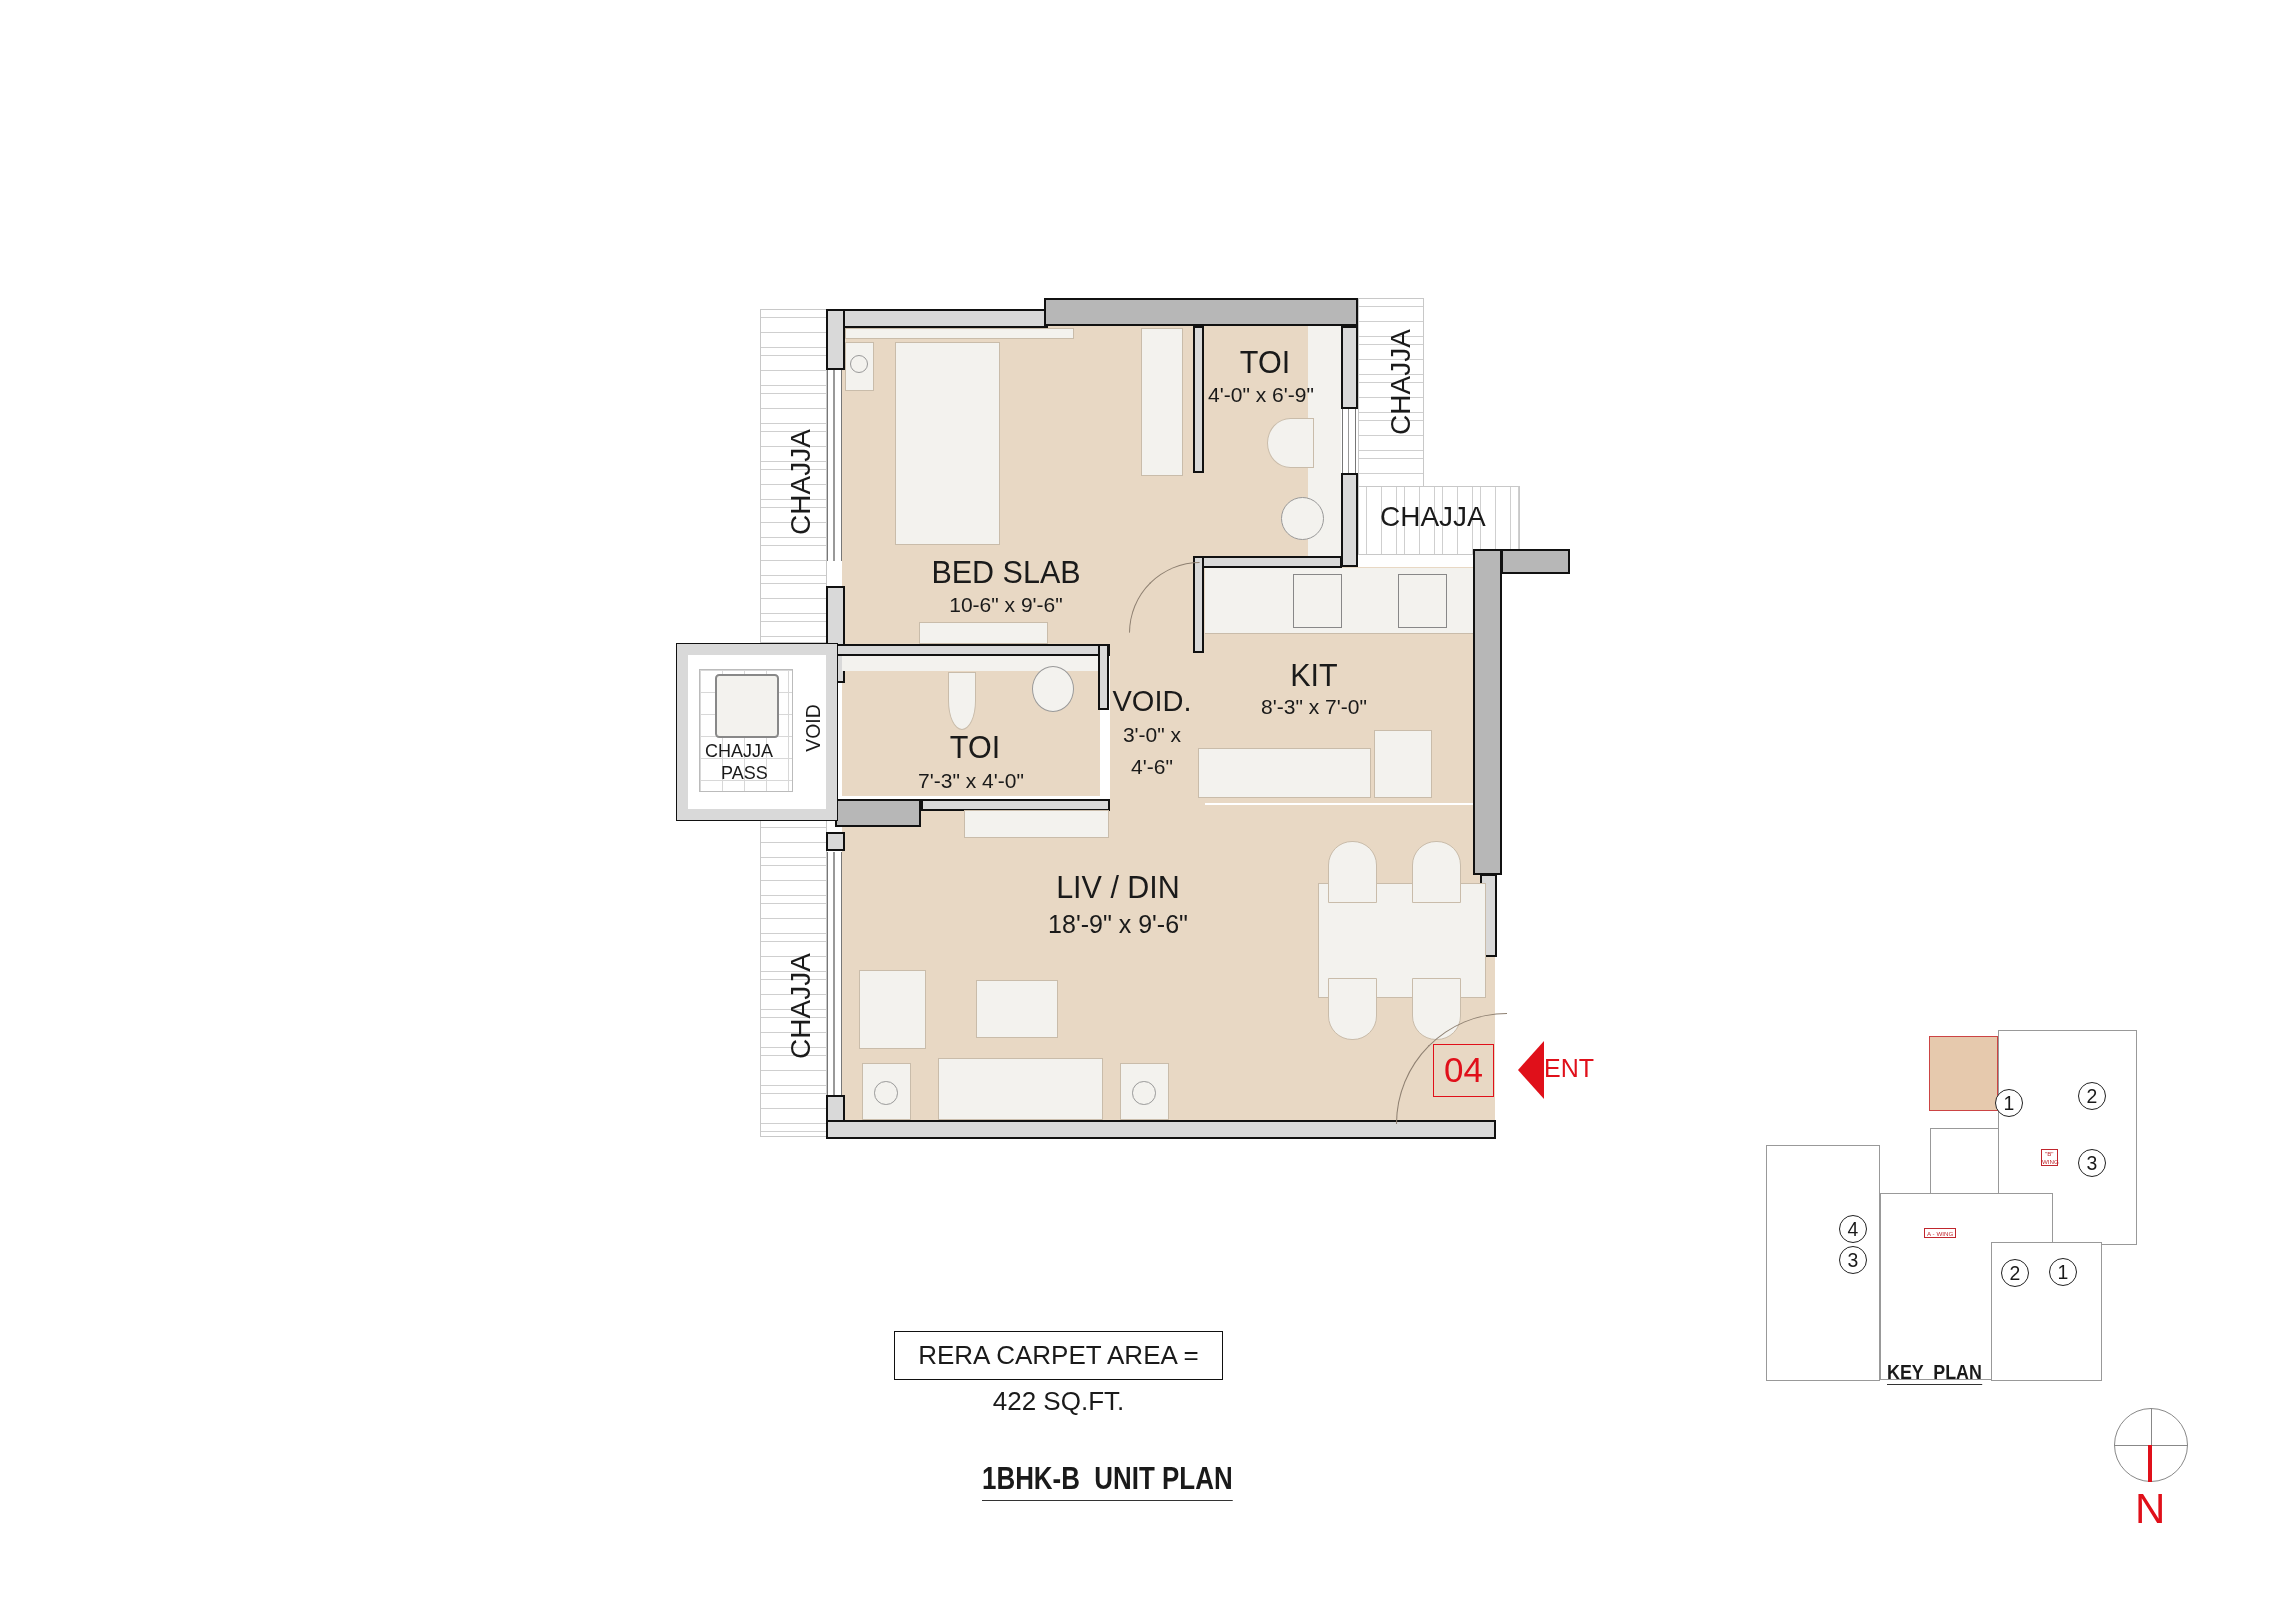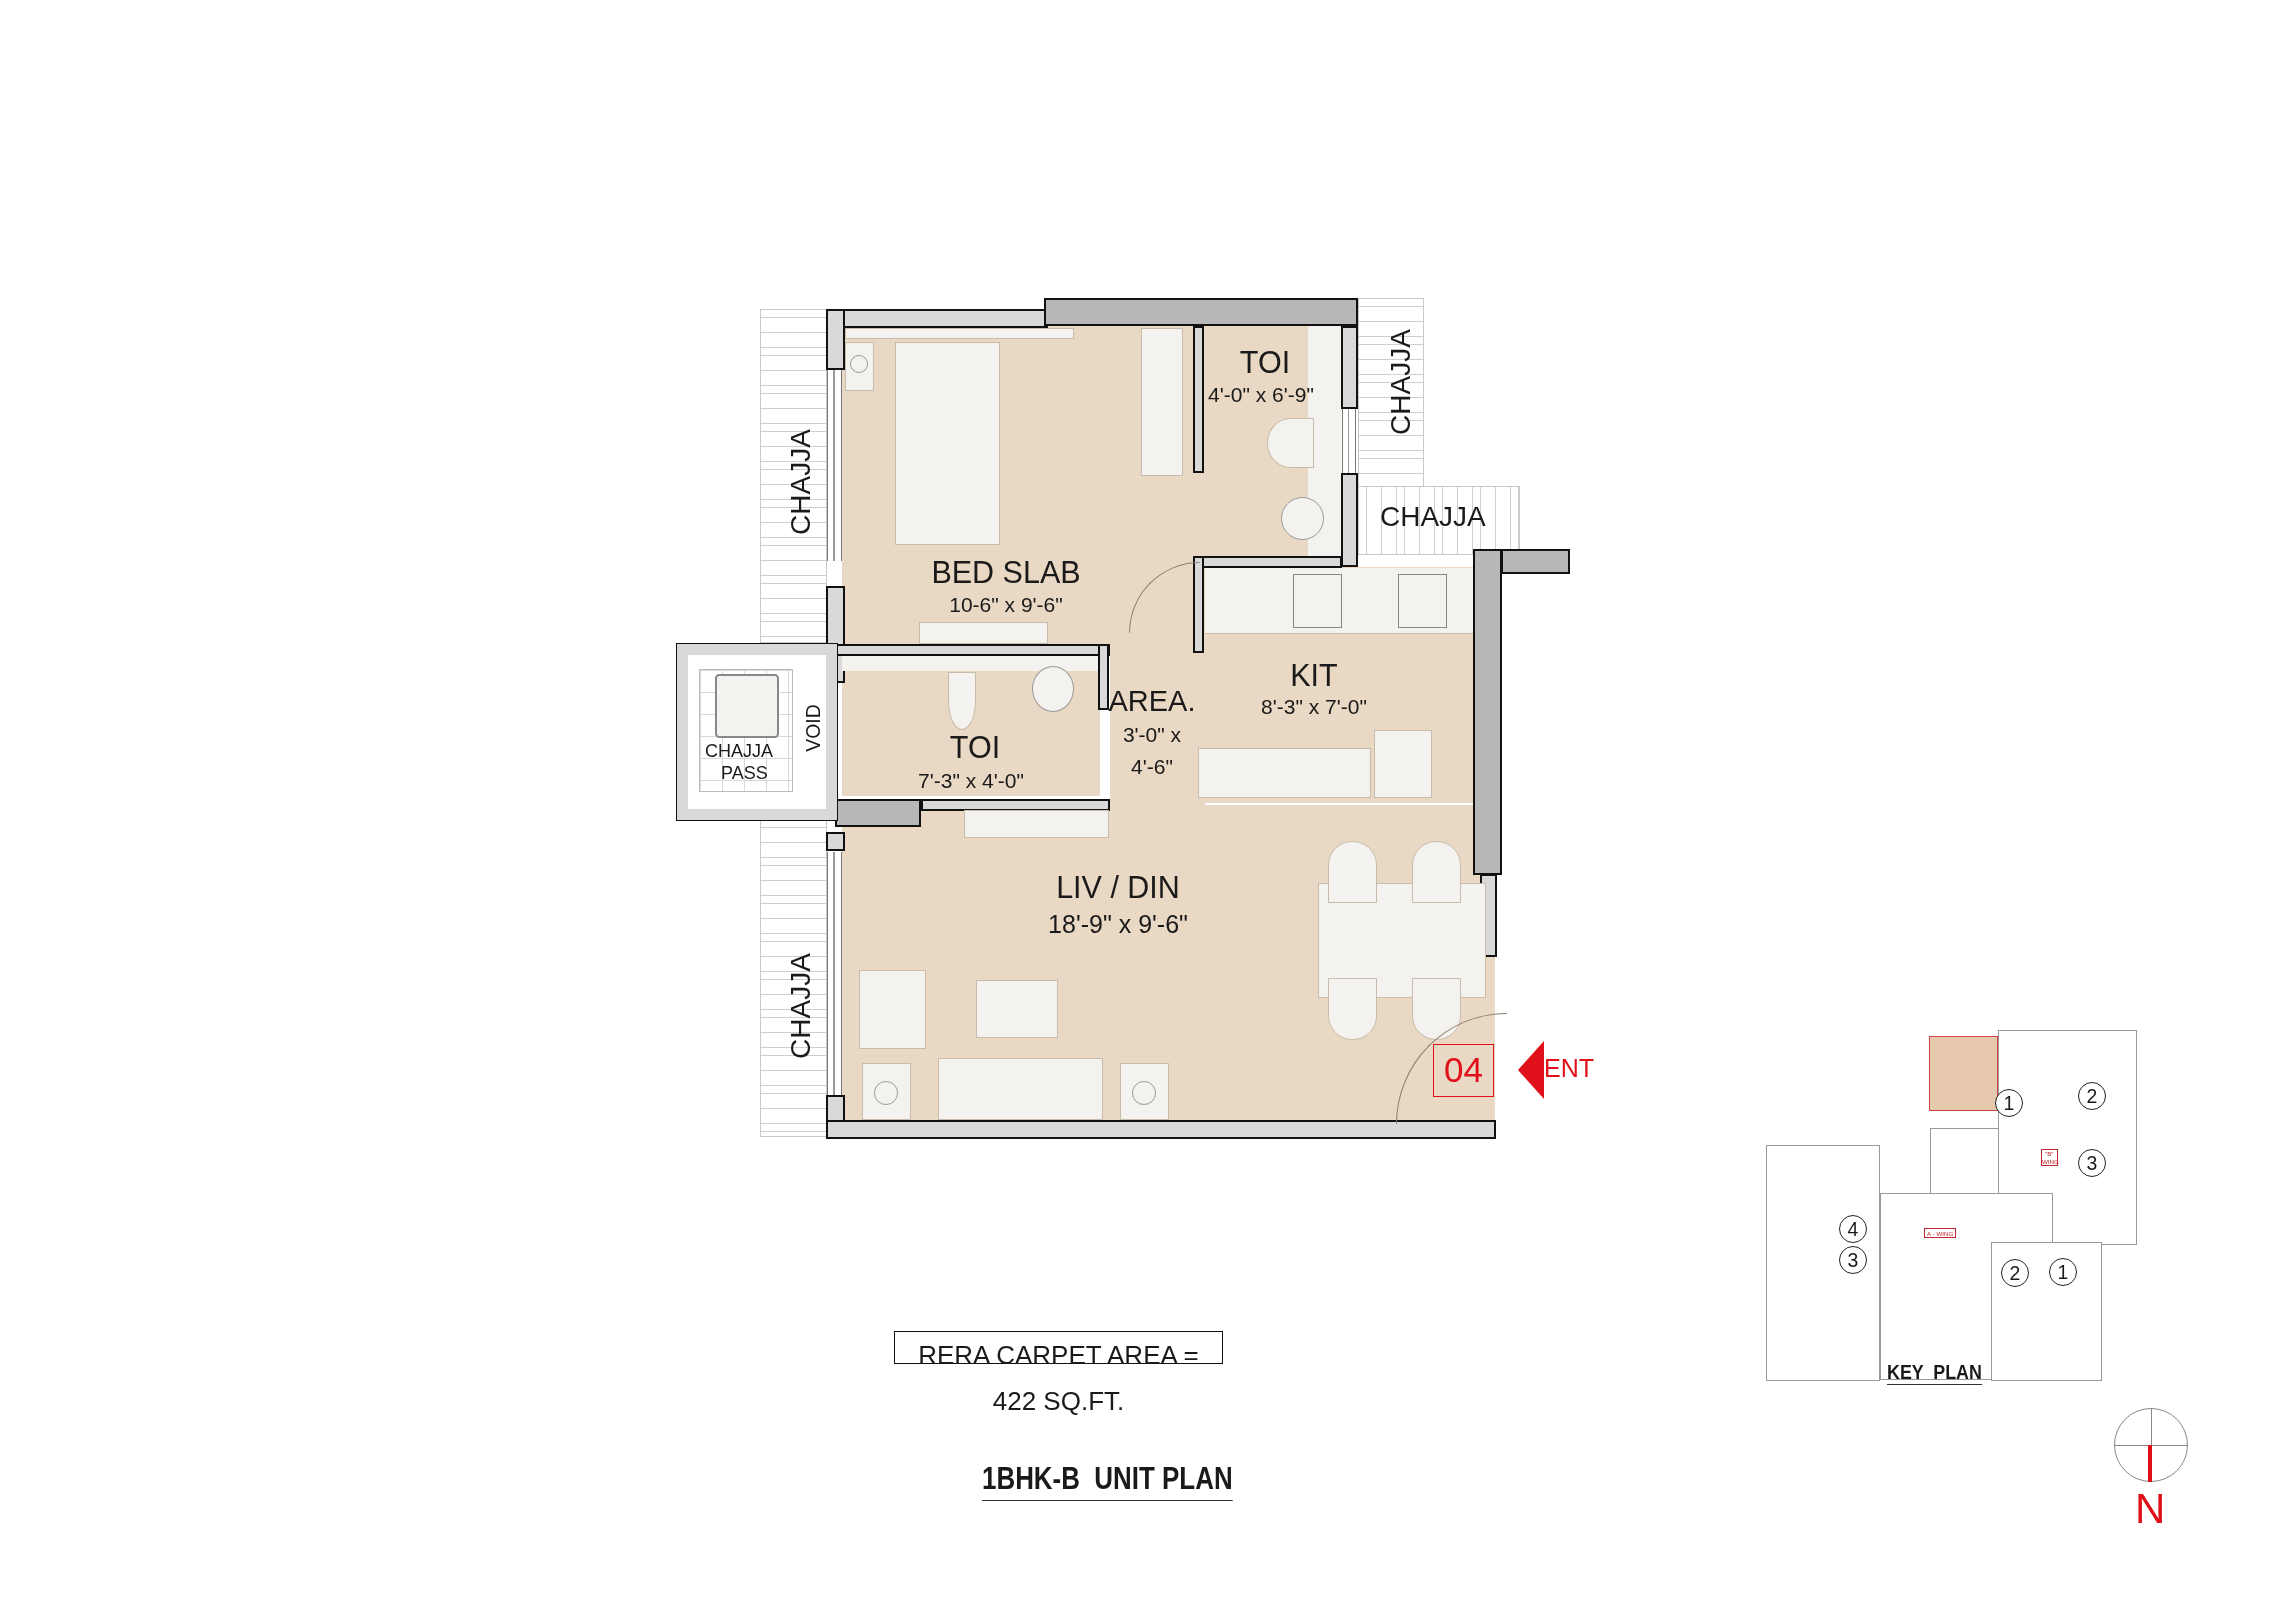--- a/index.html
+++ b/index.html
@@ -105,21 +105,21 @@
   <div class="label room-name" style="left:1314px; top:658px;">KIT</div>
   <div class="label room-dim" style="left:1314px; top:695px;">8'-3" x 7'-0"</div>
 
   <div class="abs furn" style="left:842px; top:656px; width:256px; height:15.3px; border:none;"></div>
   <div class="abs furn" style="left:948px; top:672px; width:28px; height:58px; border-radius:0 0 50% 50%;"></div>
   <div class="circle" style="left:1032px; top:666px; width:42px; height:46px; background:#f3f2ee;"></div>
   <div class="label room-name" style="left:975px; top:730px;">TOI</div>
   <div class="label room-dim" style="left:971px; top:769px;">7'-3" x 4'-0"</div>
   <div class="abs furn" style="left:964px; top:810px; width:145px; height:28px;"></div>
 
-  <div class="label room-name" style="left:1152px; top:685px; font-size:29px;">AREA.</div>
+  <div class="label room-name" style="left:1152px; top:685px; font-size:29px;">VOID.</div>
   <div class="label room-dim" style="left:1152px; top:723px;">3'-0" x</div>
   <div class="label room-dim" style="left:1152px; top:755px;">4'-6"</div>
 
   <div class="abs furn" style="left:1318px; top:883px; width:168px; height:115px;"></div>
   <div class="abs furn" style="left:1328px; top:841px; width:49px; height:62px; border-radius:24px 24px 0 0;"></div>
   <div class="abs furn" style="left:1412px; top:841px; width:49px; height:62px; border-radius:24px 24px 0 0;"></div>
   <div class="abs furn" style="left:1328px; top:978px; width:49px; height:62px; border-radius:0 0 24px 24px;"></div>
   <div class="abs furn" style="left:1412px; top:978px; width:49px; height:62px; border-radius:0 0 24px 24px;"></div>
   <div class="abs furn" style="left:859px; top:970px; width:67px; height:79px;"></div>
   <div class="abs furn" style="left:976px; top:980px; width:82px; height:58px;"></div>
@@ -131,21 +131,21 @@
 
   <div class="label room-name" style="left:1118px; top:870px;">LIV / DIN</div>
   <div class="label room-dim" style="left:1118px; top:910px; font-size:25px;">18'-9" x 9'-6"</div>
 
   <div class="abs" style="left:1396px; top:1013px; width:111px; height:111px; border-top:1.4px solid #8d7f70; border-left:1.4px solid #8d7f70; border-radius:100% 0 0 0;"></div>
   <div class="abs" style="left:1433px; top:1044px; width:61px; height:53px; border:1.4px solid #e0101a; color:#e0101a; font-size:35px; text-align:center; line-height:50px;">04</div>
   <div class="abs" style="left:1518px; top:1041px; width:0; height:0; border-top:29px solid transparent; border-bottom:29px solid transparent; border-right:26px solid #e0101a;"></div>
   <div class="abs" style="left:1544px; top:1054px; font-size:25px; color:#e0101a;">ENT</div>
 </div>
 
-<div class="abs" style="left:894px; top:1331px; width:329px; height:33px; border:1.4px solid #111;">
+<div class="abs" style="left:894px; top:1331px; width:329px; height:49px; border:1.4px solid #111;">
   <div style="font-size:26px; text-align:center; line-height:46px;">RERA CARPET AREA = 422 SQ.FT.</div>
 </div>
 
 <div class="abs" style="left:982px; top:1461px; font-size:30.5px; font-weight:bold; white-space:pre; border-bottom:1.4px solid #333; padding-bottom:4.2px; transform:scaleX(0.85); transform-origin:left;">1BHK-B  UNIT PLAN</div>
 
 <div>
   <div class="keyplan-unit" style="left:1929px; top:1036px; width:69px; height:75px; background:#e6c9ad; border-color:#c44;"></div>
   <div class="keyplan-unit" style="left:1998px; top:1030px; width:139px; height:215px;"></div>
   <div class="keyplan-unit" style="left:1930px; top:1128px; width:69px; height:111px;"></div>
   <div class="keyplan-unit" style="left:1766px; top:1145px; width:114px; height:236px;"></div>

